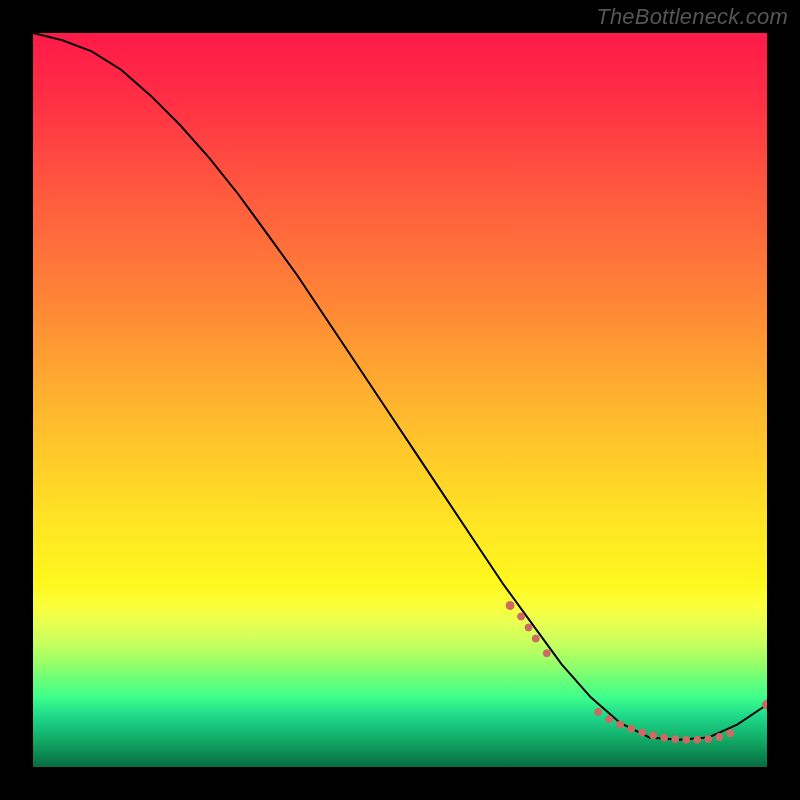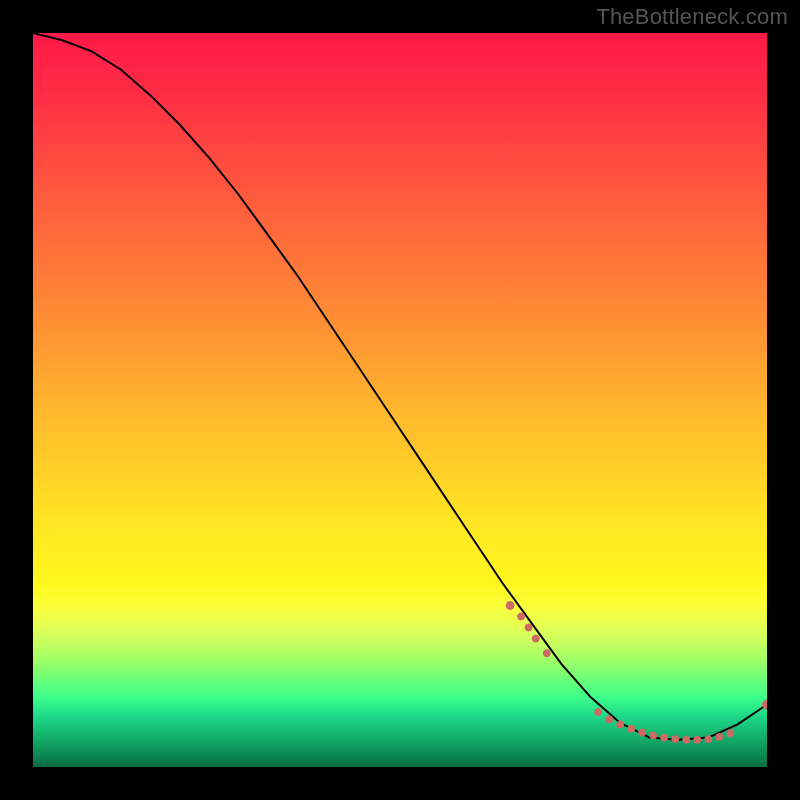--- a/index.html
+++ b/index.html
@@ -8,20 +8,21 @@
     width: 800px;
     height: 800px;
     background: #000;
     font-family: Arial, Helvetica, sans-serif;
     overflow: hidden;
   }
   .wrap {
     position: relative;
     width: 800px;
     height: 800px;
+    font-style: italic;
   }
   .watermark {
     position: absolute;
     top: 4px;
     right: 12px;
     color: #555;
     font-size: 22px;
     font-weight: 500;
     letter-spacing: 0.2px;
     z-index: 5;

